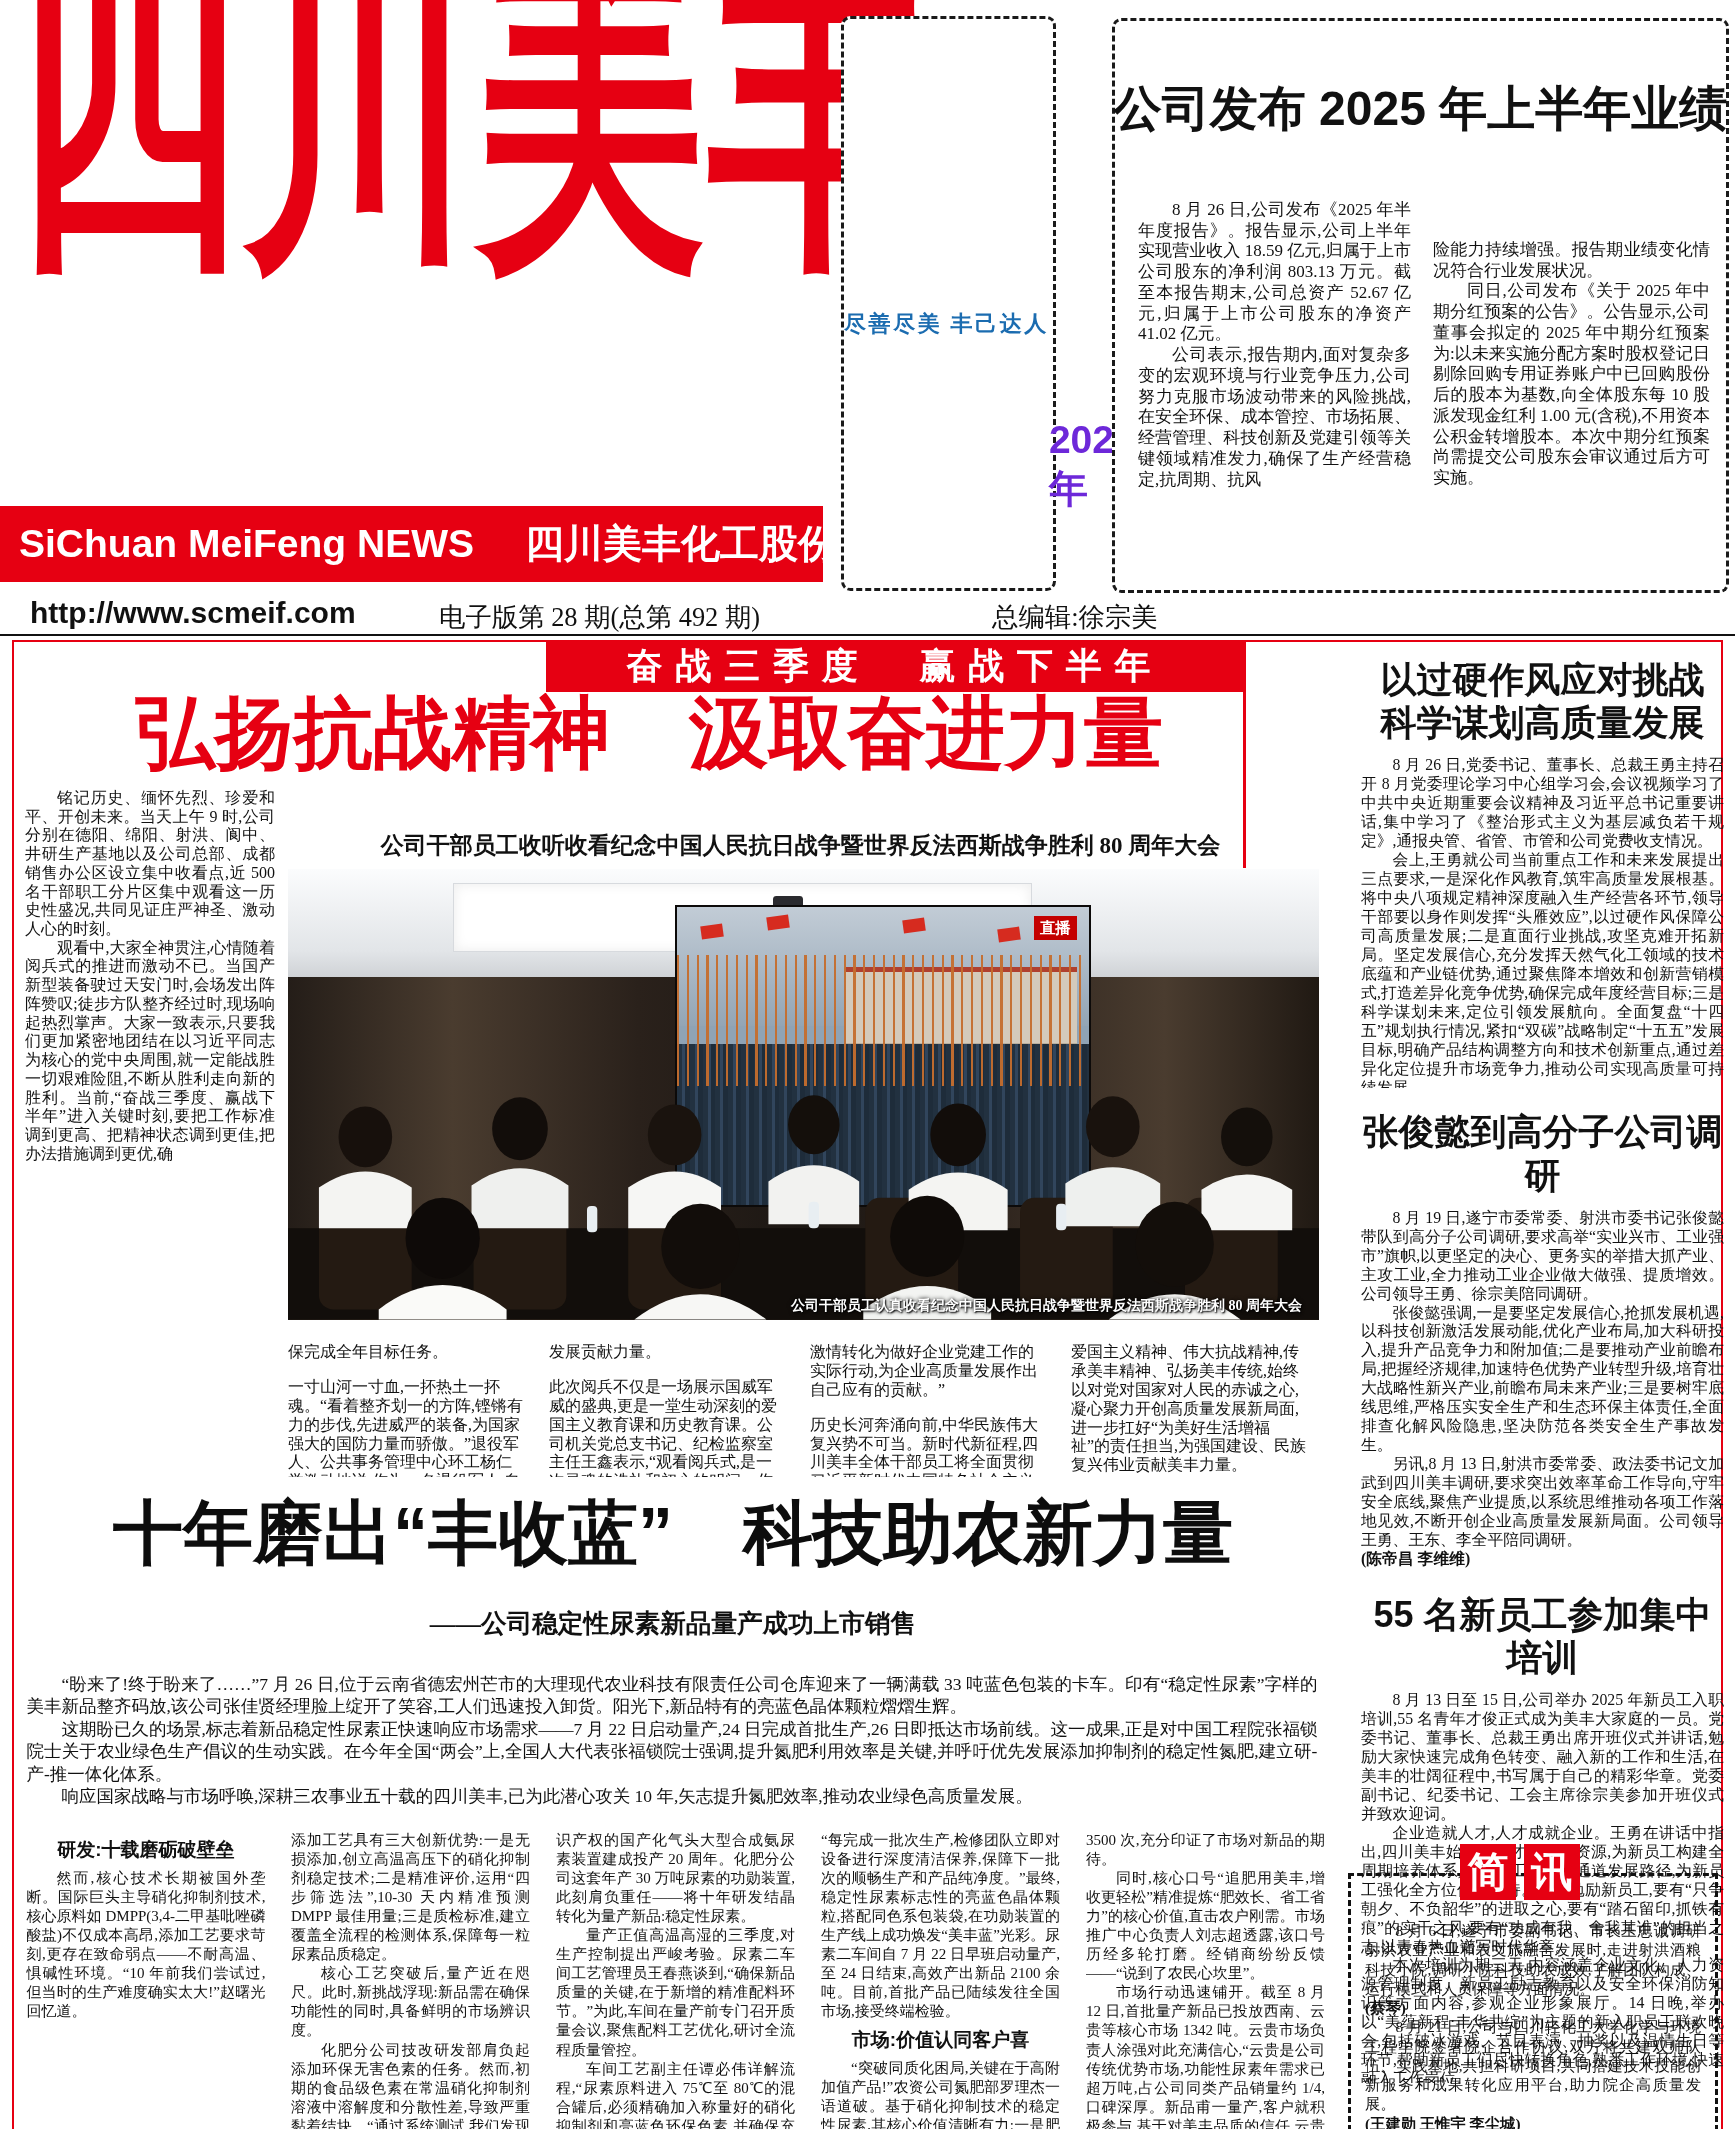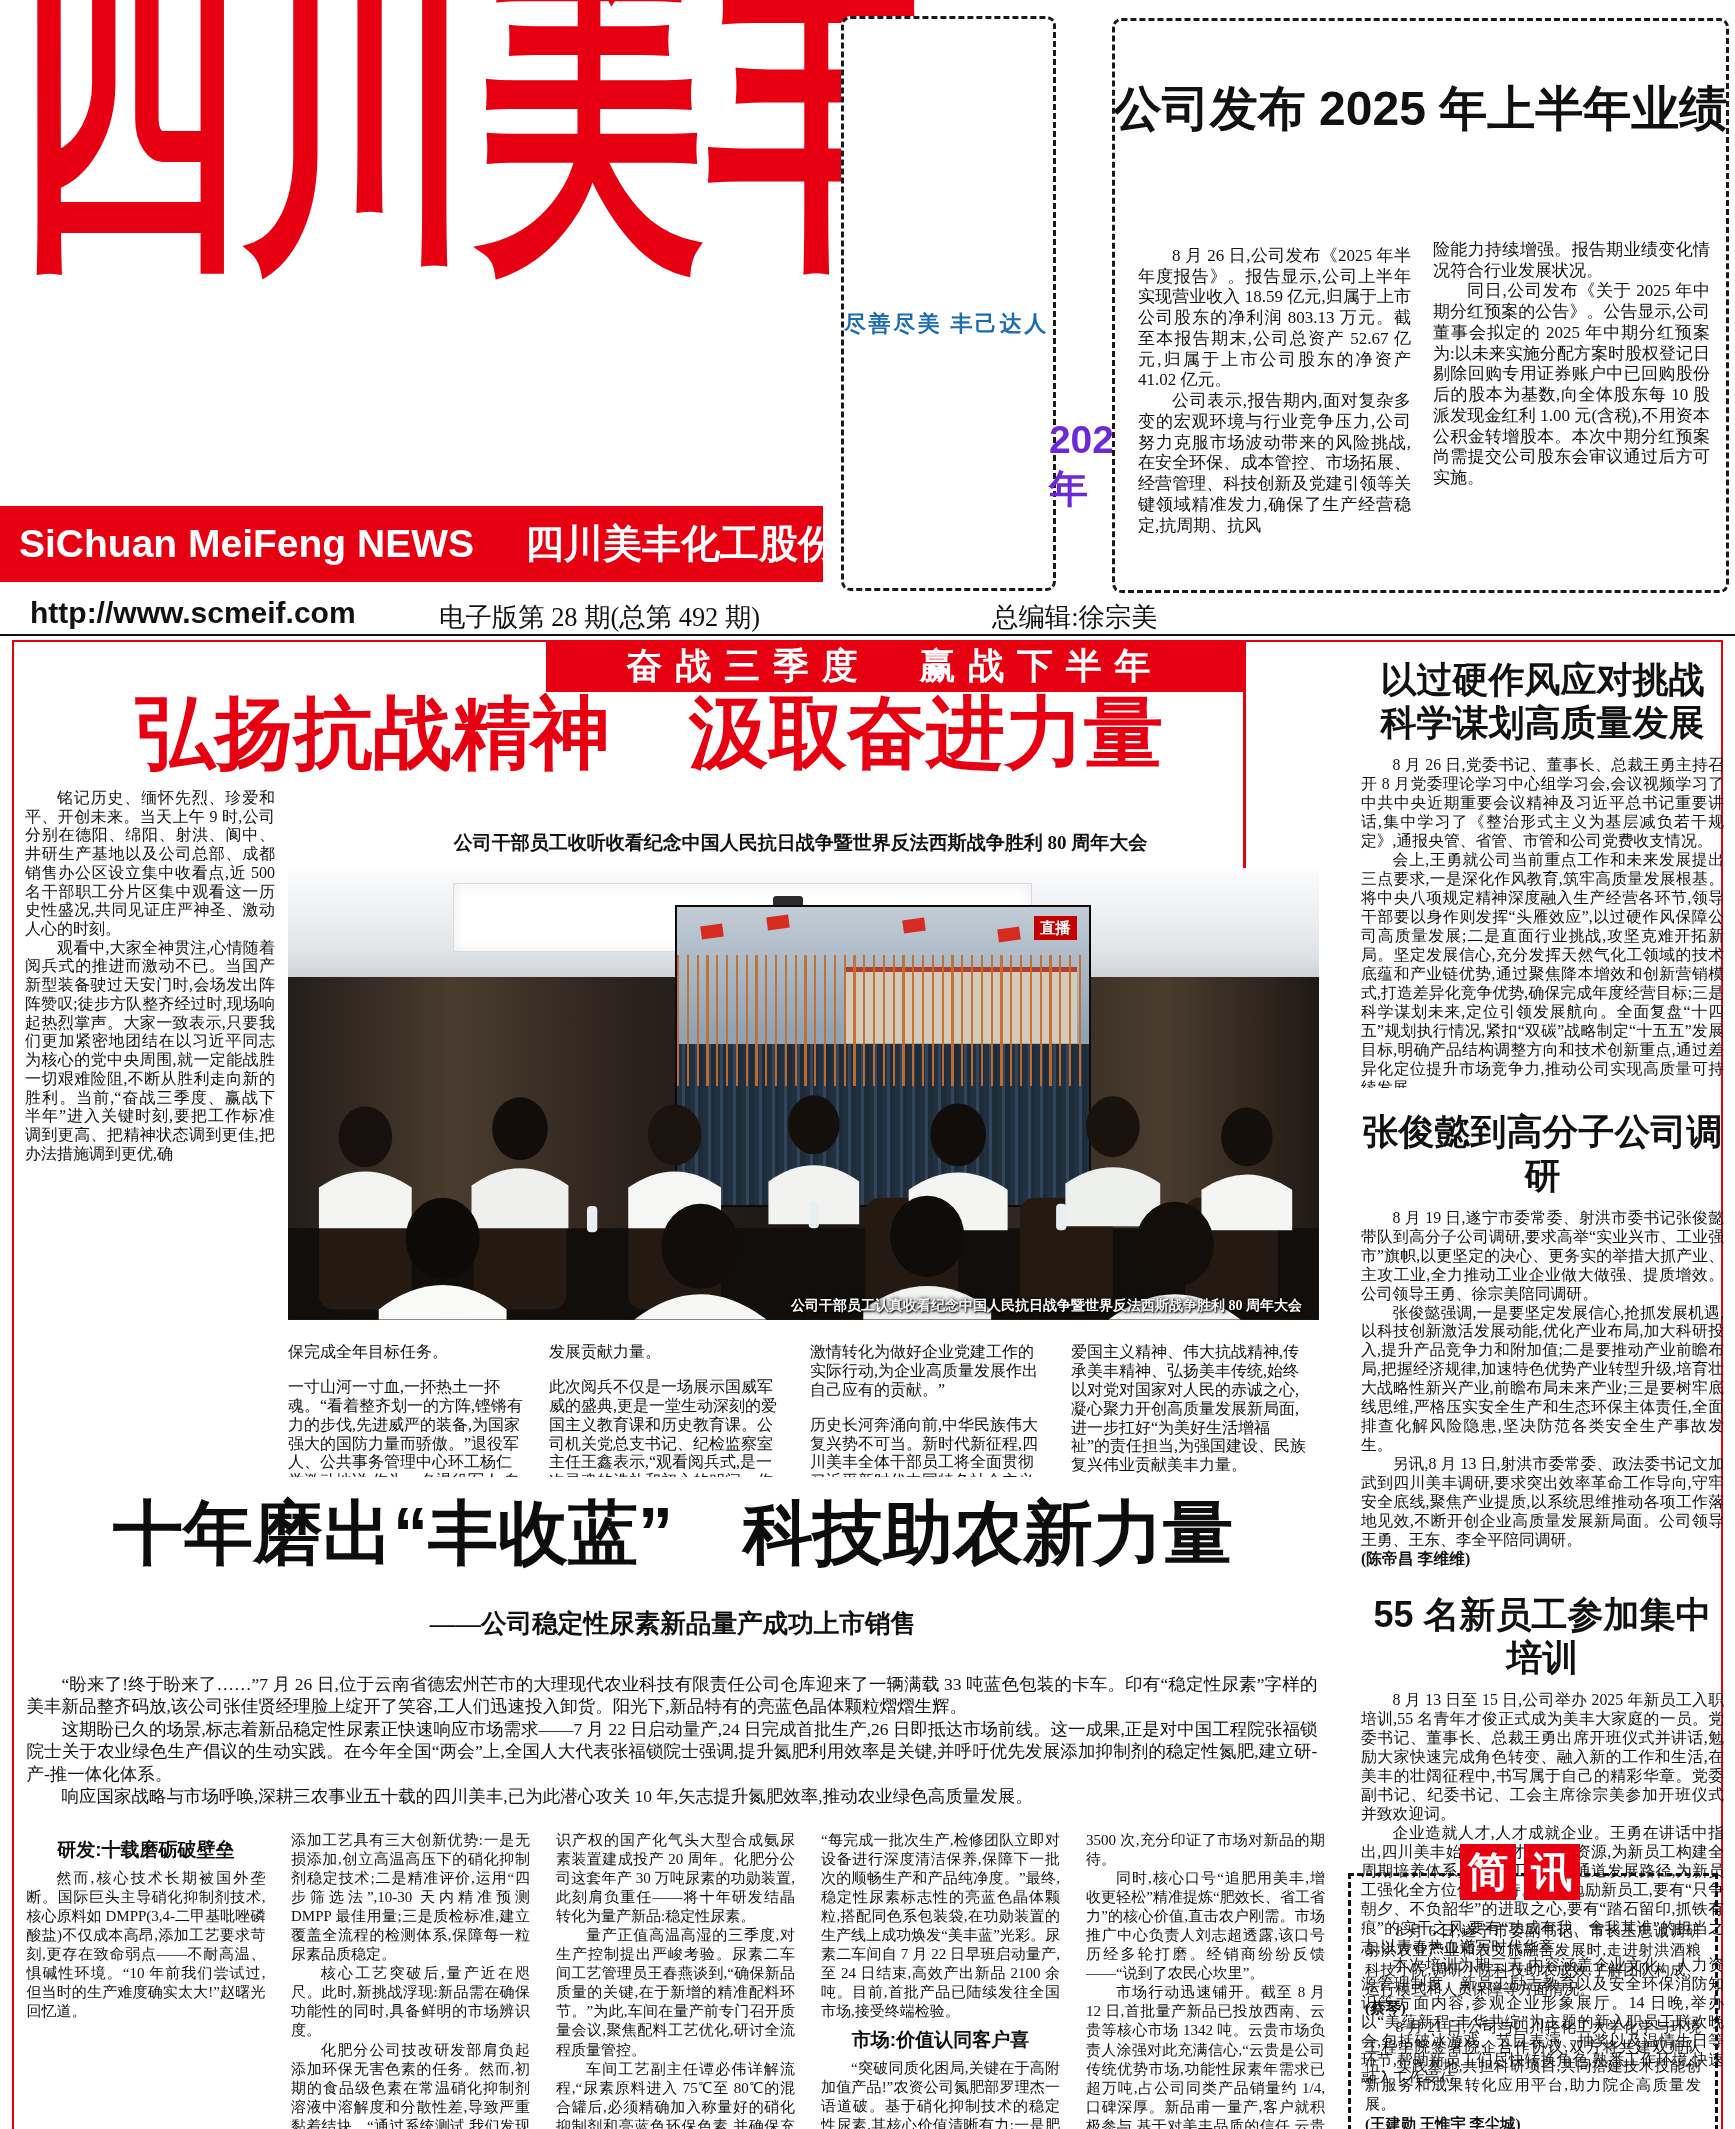--- a/index.html
+++ b/index.html
@@ -39,21 +39,21 @@
 
   
   .main-frame{left:12px;top:640px;width:1711px;height:1846px;border:2.6px solid #e60012;box-sizing:border-box;}
   .vrule{left:1243px;top:642px;width:2.6px;height:226px;background:#e60012;}
   .sec-banner{left:546px;top:640px;width:698px;height:52px;background:#e60012;color:#fff;
     font-family:"Liberation Sans", sans-serif;font-weight:bold;font-size:36px;letter-spacing:12.8px;
     line-height:52px;text-align:center;white-space:nowrap;overflow:hidden;z-index:5;}
   .lead-headline{left:34px;top:693px;width:1231px;text-align:center;color:#e60012;
     font-family:"Liberation Sans", sans-serif;font-weight:900;font-size:79px;line-height:1.0;
     white-space:nowrap;overflow:hidden;}
-  .lead-subtitle{left:281px;top:830px;width:1039px;text-align:center;font-size:19px;font-weight:bold;white-space:nowrap;overflow:hidden;}
+  .lead-subtitle{left:281px;top:830px;width:1039px;text-align:center;font-size:23px;font-weight:bold;white-space:nowrap;overflow:hidden;}
   .colA{left:25px;top:789px;width:250px;height:646px;font-size:16px;line-height:1.17;overflow:hidden;}
   .pcol{top:1327px;width:238px;height:150px;font-size:16px;line-height:1.18;overflow:hidden;}
   .byline{text-align:right;font-weight:bold;text-indent:0 !important;}
 
   
   .photo{left:288px;top:869px;width:1031px;height:451px;background:#171310;overflow:hidden;}
   .ph-ceiling{position:absolute;left:0;top:0;width:100%;height:26%;
     background:linear-gradient(#fbfcfd,#e2e5e8 70%,#c9ccd0);}
   .ph-panel{position:absolute;left:16%;top:3%;width:56%;height:15%;background:#fff;
     border:1.3px solid #d7dade;box-shadow:inset 0 0 12.8px rgba(0,0,0,.08);}
@@ -261,21 +261,21 @@
       </svg>
     <div class="date-row">
       <span class="date-year">2025 年</span>
       <span class="date-month">09</span>
       <span class="date-rest">月 05 日</span>
     </div>
   </div>
 
   <div class="abs dash-box tr-box"></div>
   <div class="abs tr-title">公司发布 2025 年上半年业绩</div>
-  <div class="abs tr-col" style="left:1138px;width:273px;margin-top:46px;">
+  <div class="abs tr-col" style="left:1138px;width:273px;">
       <p>8 月 26 日,公司发布《2025 年半年度报告》。报告显示,公司上半年实现营业收入 18.59 亿元,归属于上市公司股东的净利润 803.13 万元。截至本报告期末,公司总资产 52.67 亿元,归属于上市公司股东的净资产 41.02 亿元。</p>
       <p>公司表示,报告期内,面对复杂多变的宏观环境与行业竞争压力,公司努力克服市场波动带来的风险挑战,在安全环保、成本管控、市场拓展、经营管理、科技创新及党建引领等关键领域精准发力,确保了生产经营稳定,抗周期、抗风</p>
     </div>
   <div class="abs tr-col cont" style="left:1433px;width:277px;margin-top:40px;">
       <p>险能力持续增强。报告期业绩变化情况符合行业发展状况。</p>
       <p>同日,公司发布《关于 2025 年中期分红预案的公告》。公告显示,公司董事会拟定的 2025 年中期分红预案为:以未来实施分配方案时股权登记日剔除回购专用证券账户中已回购股份后的股本为基数,向全体股东每 10 股派发现金红利 1.00 元(含税),不用资本公积金转增股本。本次中期分红预案尚需提交公司股东会审议通过后方可实施。</p>
     </div>
 
   <div class="abs info-bar"></div>
   <div class="abs info-web">http://www.scmeif.com</div>

